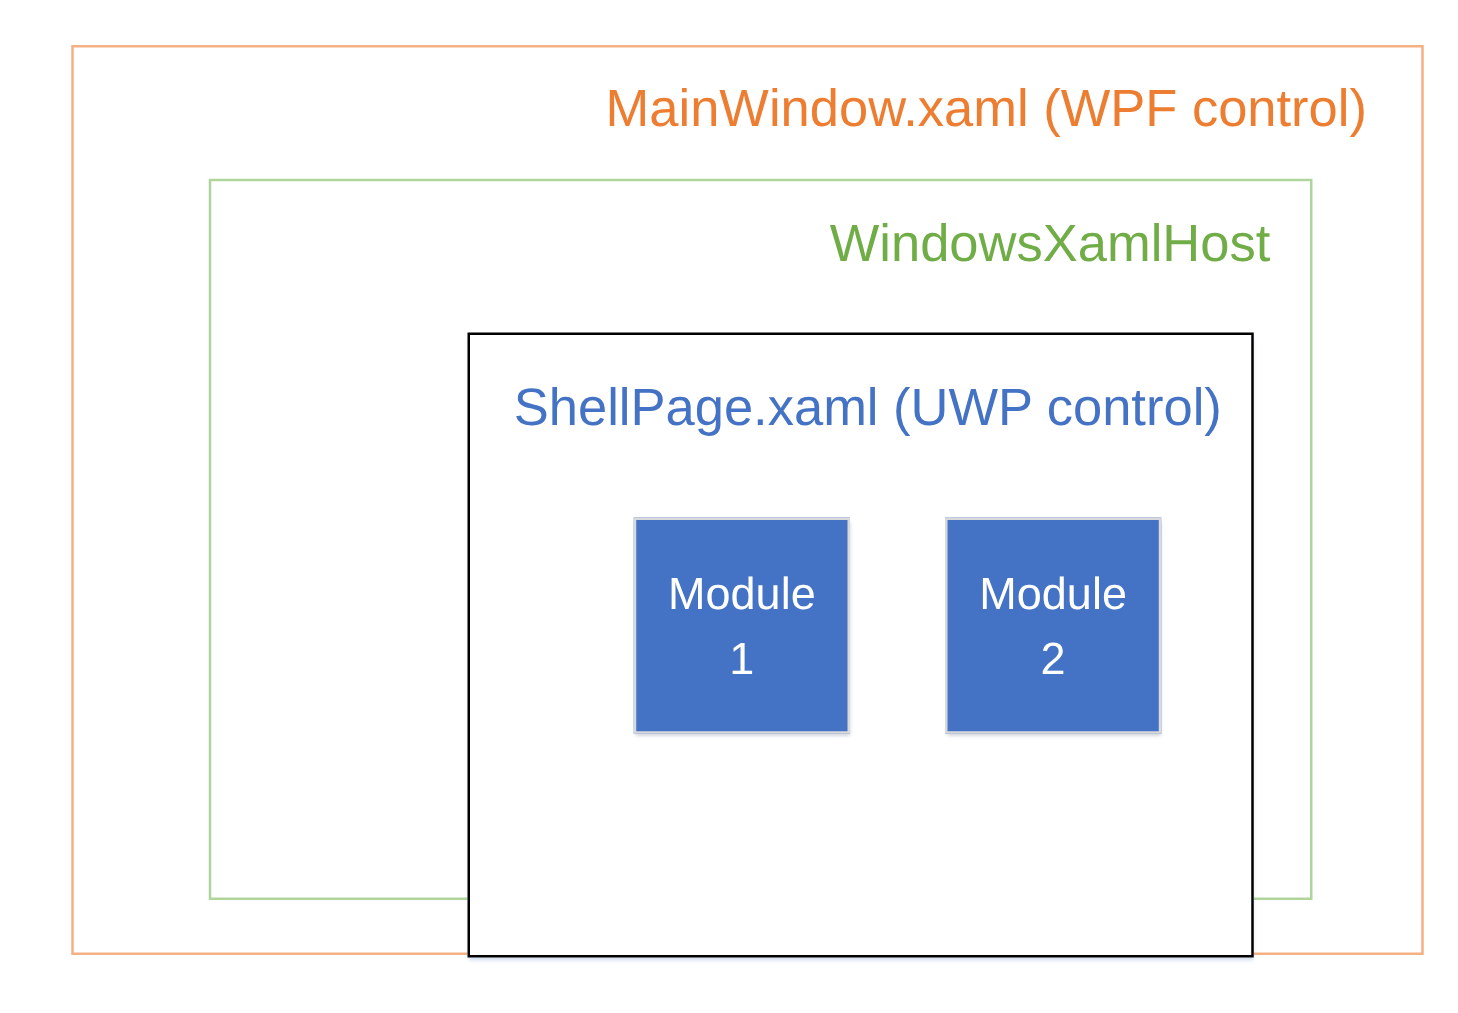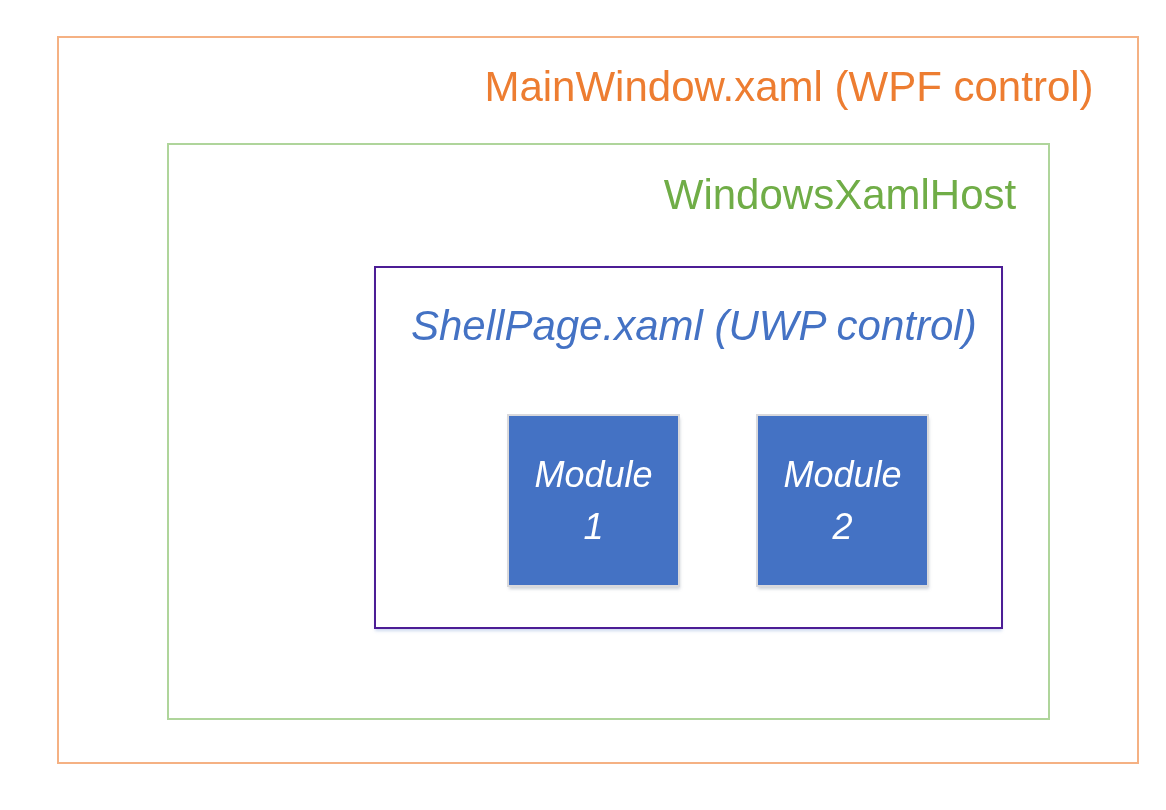--- a/index.html
+++ b/index.html
@@ -32,24 +32,23 @@
     top: 105px;
     width: 883px;
     height: 577px;
     border: 2px solid #AFD59B;
     padding-left: 24px;
   }
   .box-shellpage {
     left: 205px;
     top: 121px;
     width: 629px;
-    height: 363px;
-    border: 2px solid #4c1d95;
+    height: 500px;
+    border: 2px solid #000000;
     box-shadow: 0 3px 3px -1px rgba(142, 170, 219, 0.45);
-    font-style: italic;
   }
   .title {
     position: absolute;
     white-space: nowrap;
     font-size: 42px;
     line-height: 48px;
     text-align: center;
   }
   .title-mainwindow {
     left: 421px;

